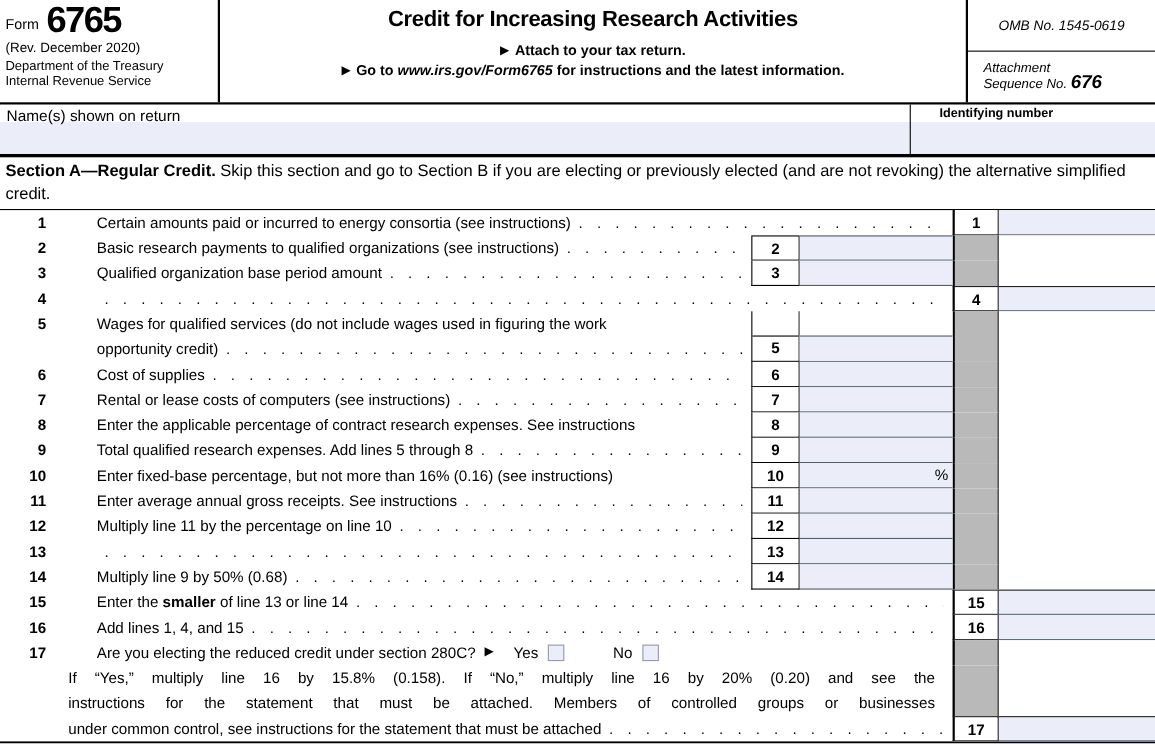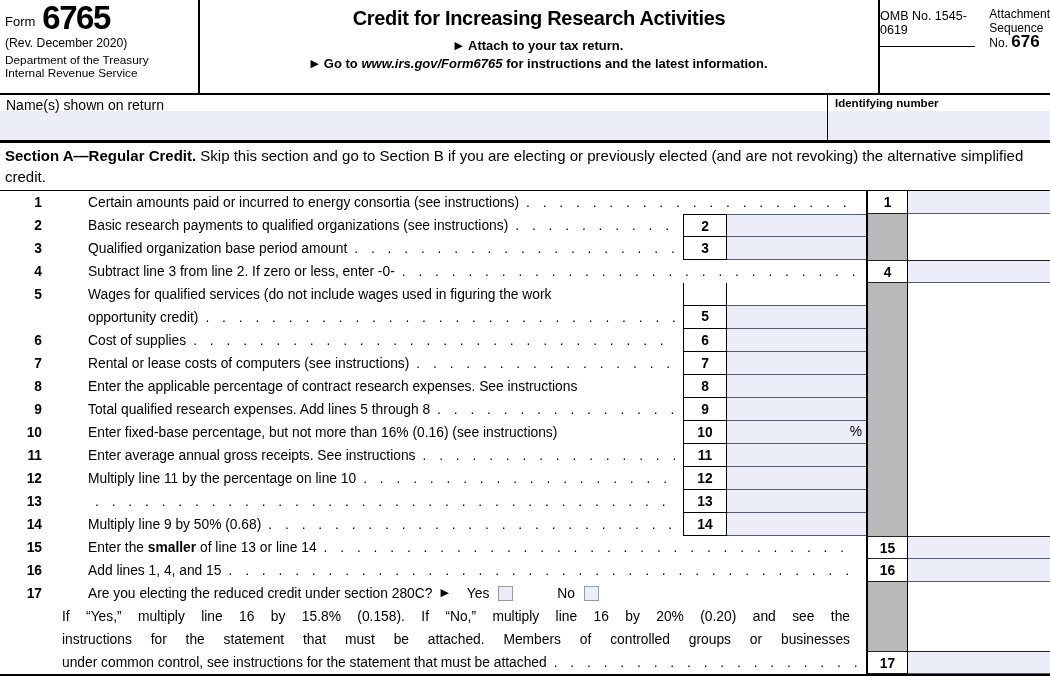--- a/index.html
+++ b/index.html
@@ -19,29 +19,29 @@
   .form-word{font-size:13px;padding-bottom:4px;}
   .form-number{font-size:33px;font-weight:bold;letter-spacing:-1.5px;line-height:30px;margin-left:7px;}
   .revision{font-size:12.2px;margin-top:3px;}
   .agency{font-size:11.8px;line-height:13px;margin-top:4px;}
   .h-center{flex:1;text-align:center;}
   .title{font-size:20px;font-weight:bold;margin-top:7px;letter-spacing:-0.3px;}
   .note{font-size:13px;font-weight:bold;margin-top:8px;}
   .note2{margin-top:3px;}
   .tri{font-size:11px;display:inline-block;transform:translateY(-1px);margin-right:5px;}
   .url{font-style:italic;}
-  .h-right{width:170px;border-left:2px solid #000;box-sizing:content-box;display:flex;}
+  .h-right{width:170px;border-left:2px solid #000;box-sizing:content-box;display:flex;flex-direction:column;font-style:italic;}
   .omb{height:46px;border-bottom:1px solid #000;display:flex;align-items:center;justify-content:center;font-size:12.5px;}
   .attach-seq{flex:1;padding:7px 0 0 14px;font-size:12px;line-height:14px;}
   .seq-num{font-size:17px;font-weight:bold;}
   
   .names{position:relative;height:45px;border-bottom:3px solid #000;}
   .names-fields{position:absolute;left:0;right:0;top:16px;bottom:0;background:var(--blue);}
   .name-label{position:absolute;left:6px;top:2px;font-size:14px;}
-  .id-label{position:absolute;left:835px;top:2px;font-size:11.5px;font-weight:bold;}
+  .id-label{position:absolute;left:854px;top:2px;font-size:11.5px;font-weight:bold;}
   .names-divider{position:absolute;left:827px;top:0;width:1px;height:45px;background:#000;}
   .name-input{position:absolute;left:0;top:16px;width:827px;height:29px;}
   .id-input{position:absolute;left:828px;top:16px;right:0;height:29px;}
   
   .section-head{height:45px;border-bottom:1px solid #000;font-size:15px;line-height:21px;padding:2px 22px 0 5px;box-sizing:content-box;}
   
   .trow{display:flex;height:23px;line-height:23px;font-size:13.8px;}
   .h46{height:46px;}
   .c-num{width:88px;box-sizing:border-box;padding-right:46px;text-align:right;font-weight:bold;flex:none;}
   .c-label{flex:1;display:flex;align-items:center;overflow:hidden;padding-right:8px;min-width:0;}
@@ -151,21 +151,20 @@
       </div>
     <div class="c-ibox">3</div>
     <div class="c-ifield"></div>
     <div class="c-gray"></div>
     <div class="c-owhite"></div>
   </div>
 
   <div class="trow">
     <div class="c-num">4</div>
     <div class="c-label">
-        <span class="lbl">Subtract line 3 from line 2. If zero or less, enter -0-</span>
         <span class="dots">. . . . . . . . . . . . . . . . . . . . . . . . . . . . . . . . . . . . . . . . . . . . . . . . . . . . . . . . . . . . . . . . . . . . . . . . . . . . . . . . </span>
       </div>
     <div class="c-obox bt">4</div>
     <div class="c-ofield bt"></div>
   </div>
 
   <div class="trow h46">
     <div class="c-num">5</div>
     <div class="c-label col">
       <div class="l1">Wages for qualified services (do not include wages used in figuring the work</div>

